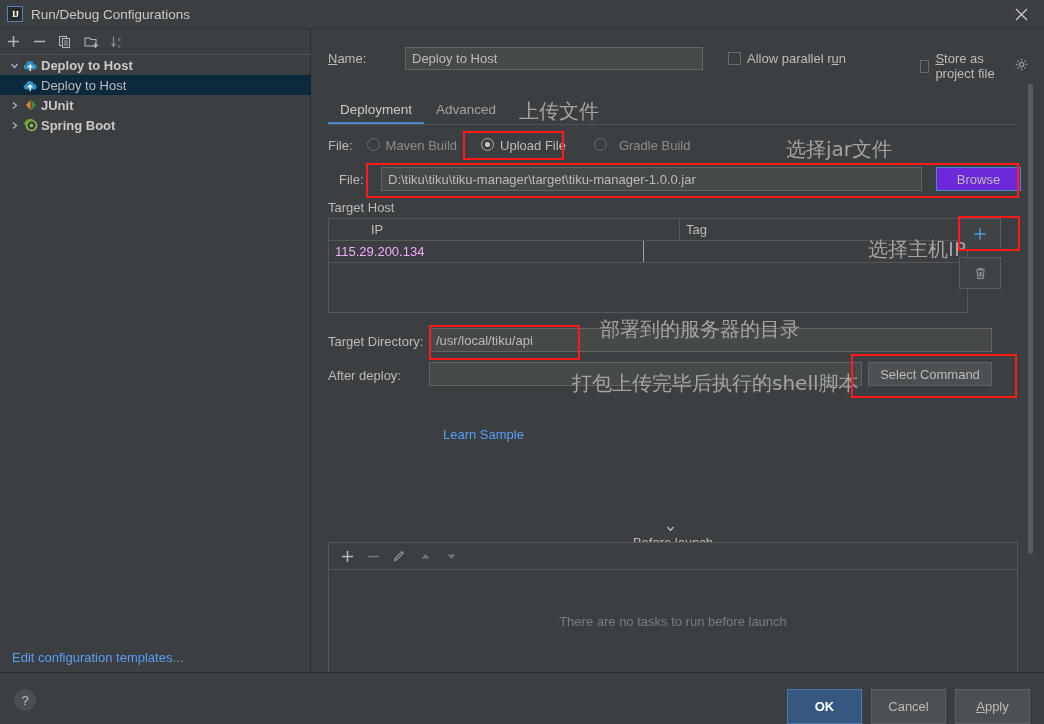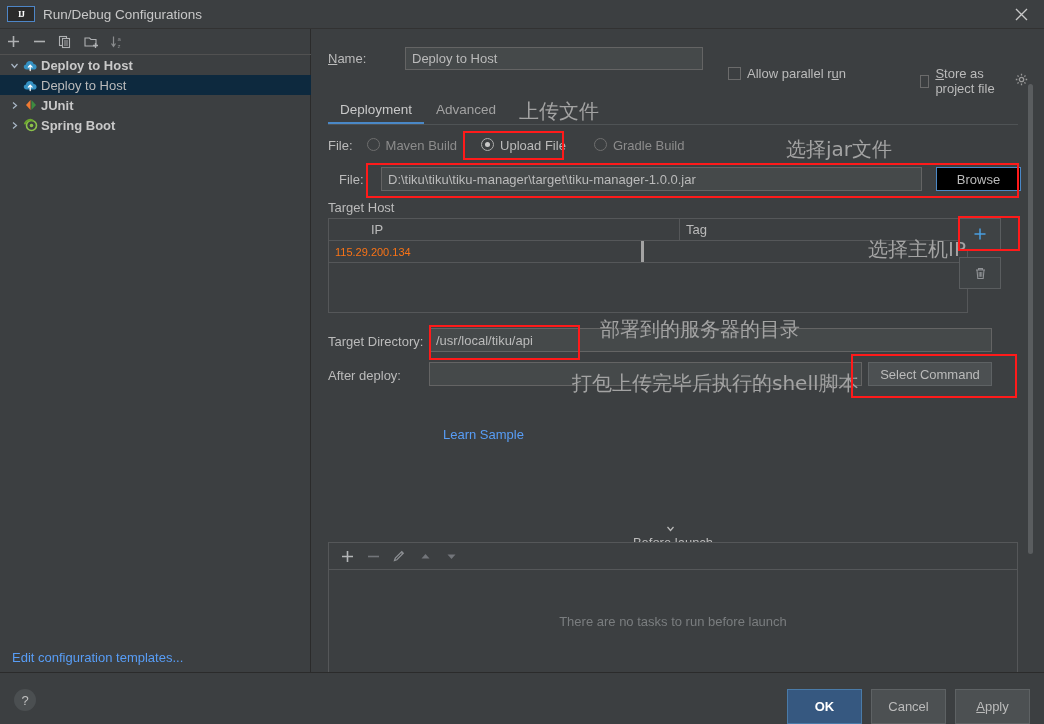--- a/index.html
+++ b/index.html
@@ -14,21 +14,21 @@
   }
   .window { position: relative; width: 1044px; height: 724px; background: #3c3f41; }
 
   
   .titlebar {
     position: absolute; left: 0; top: 0; width: 1044px; height: 29px;
     background: #3c3f41; display: flex; align-items: center;
     border-bottom: 1px solid #323232;
   }
   .tb-icon {
-    width: 28px; height: 16px; margin-left: 7px; margin-right: 8px;
+    width: 16px; height: 16px; margin-left: 7px; margin-right: 8px;
     background: #2b2b2b; border: 1px solid #4e86c7;
     display: flex; align-items: center; justify-content: center;
     font-size: 9px; color: #ffffff; font-weight: bold; letter-spacing: -1px;
     font-family: "Liberation Serif", serif;
   }
   .tb-title { font-size: 13.5px; color: #c8c8c8; }
   .tb-close {
     position: absolute; right: 0; top: 0; width: 46px; height: 29px;
     display: flex; align-items: center; justify-content: center;
     color: #c8c8c8; font-size: 15px; cursor: default;
@@ -78,21 +78,21 @@
   .name-row { position: absolute; left: 17px; top: 18px; width: 700px; height: 24px; }
   .label { font-size: 13px; color: #bbbbbb; }
   .u { text-decoration: underline; }
   .name-label { position: absolute; left: 0; top: 4px; }
   .name-input {
     position: absolute; left: 77px; top: 0; width: 298px; height: 23px;
     background: #45494a; border: 1px solid #646464; color: #bbbbbb;
     font-family: "Liberation Sans", sans-serif; font-size: 13px;
     padding: 0 6px; outline: none;
   }
-  .cb-wrap { position: absolute; display: flex; align-items: center; top: 19px; }
+  .cb-wrap { position: absolute; display: flex; align-items: center; top: 4px; }
   .cbox {
     width: 13px; height: 13px; border: 1px solid #6b6b6b; background: #3c3f41;
     margin-right: 6px; display: inline-flex; align-items: center; justify-content: center;
     font-size: 10px; color: #bbbbbb; line-height: 1;
   }
   .cbox.checked::after { content: "✓"; font-size: 11px; color: #bbbbbb; }
   .gear-icon { margin-left: 5px; color: #9a9a9a; font-size: 12px; }
 
   
   .tabs { position: absolute; left: 17px; top: 73px; display: flex; }
@@ -129,36 +129,36 @@
   .pathrow { position: absolute; left: 17px; top: 138px; }
   .path-label { position: absolute; left: 11px; top: 5px; }
   .path-input {
     position: absolute; left: 53px; top: 0; width: 541px; height: 24px;
     background: #45494a; border: 1px solid #646464; color: #bbbbbb;
     font-family: "Liberation Sans", sans-serif; font-size: 13px;
     padding: 0 6px; outline: none;
   }
   .browse-btn {
     position: absolute; left: 608px; top: 0; width: 85px; height: 24px;
-    background: #000000; border: 1px solid #4a88c7; color: #bbbbbb;
+    background: #6d28d9; border: 1px solid #4a88c7; color: #bbbbbb;
     font-size: 13px; display: flex; align-items: center; justify-content: center;
     cursor: default;
   }
 
   
   .th-label { position: absolute; left: 17px; top: 171px; }
   .th-table {
     position: absolute; left: 17px; top: 189px; width: 640px; height: 95px;
     border: 1px solid #555759; background: #3c3f41;
   }
   .th-head { display: flex; height: 22px; border-bottom: 1px solid #555759; }
   .th-head .c1 { width: 315px; padding-left: 6px; line-height: 22px; border-right: 1px solid #555759; font-size: 13px; color: #bbbbbb; margin-left: 36px; }
   .th-head .c2 { flex: 1; padding-left: 6px; line-height: 22px; font-size: 13px; color: #bbbbbb; }
   .th-row { display: flex; height: 22px; border-bottom: 1px solid #555759; }
-  .th-row .c1 { width: 315px; padding-left: 6px; line-height: 22px; border-right: 3px solid #a3a3a3; font-size: 11px; color: #f97316; }
+  .th-row .c1 { width: 315px; padding-left: 6px; line-height: 22px; border-right: 1px solid #a3a3a3; font-size: 13px; color: #f0abfc; }
   .th-row .c2 { flex: 1; padding-left: 6px; line-height: 22px; font-size: 13px; color: #bbbbbb; }
 
   .th-add {
     position: absolute; left: 648px; top: 189px; width: 42px; height: 32px;
     background: #3f4345; border: 1px solid #5a5d5f; display: flex;
     align-items: center; justify-content: center; cursor: default;
   }
   .th-del {
     position: absolute; left: 648px; top: 228px; width: 42px; height: 32px;
     background: #3f4345; border: 1px solid #5a5d5f; display: flex;
@@ -390,21 +390,21 @@
     <div class="filerow">
       <span class="label" style="margin-right:14px;">File:</span>
       <span class="radio-wrap">
         <span class="radio"></span>
         <span class="radio-label off">Maven Build</span>
       </span>
       <span class="radio-wrap" style="margin-left:14px;">
         <span class="radio sel"></span>
         <span class="radio-label on">Upload File</span>
       </span>
-      <span class="radio-wrap" style="margin-left:18px;">
+      <span class="radio-wrap" style="margin-left:18px;gap:6px;">
         <span class="radio"></span>
         <span class="radio-label off">Gradle Build</span>
       </span>
     </div>
 
     <div class="pathrow">
       <span class="label path-label">File:</span>
       <input class="path-input" type="text" value="D:\tiku\tiku\tiku-manager\target\tiku-manager-1.0.0.jar" style="">
       <div class="browse-btn">Browse</div>
     </div>

